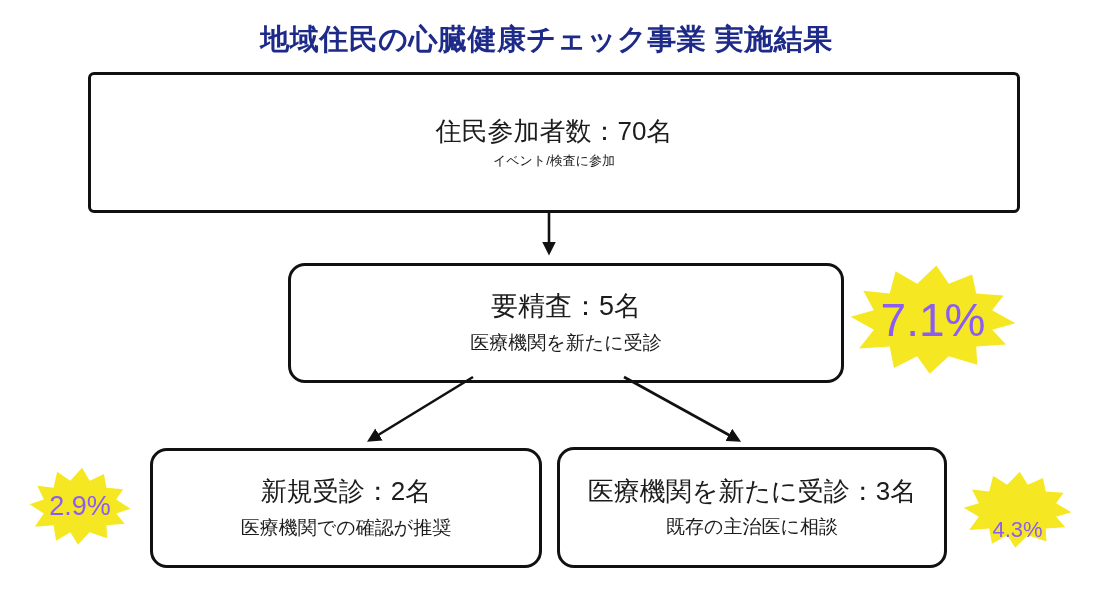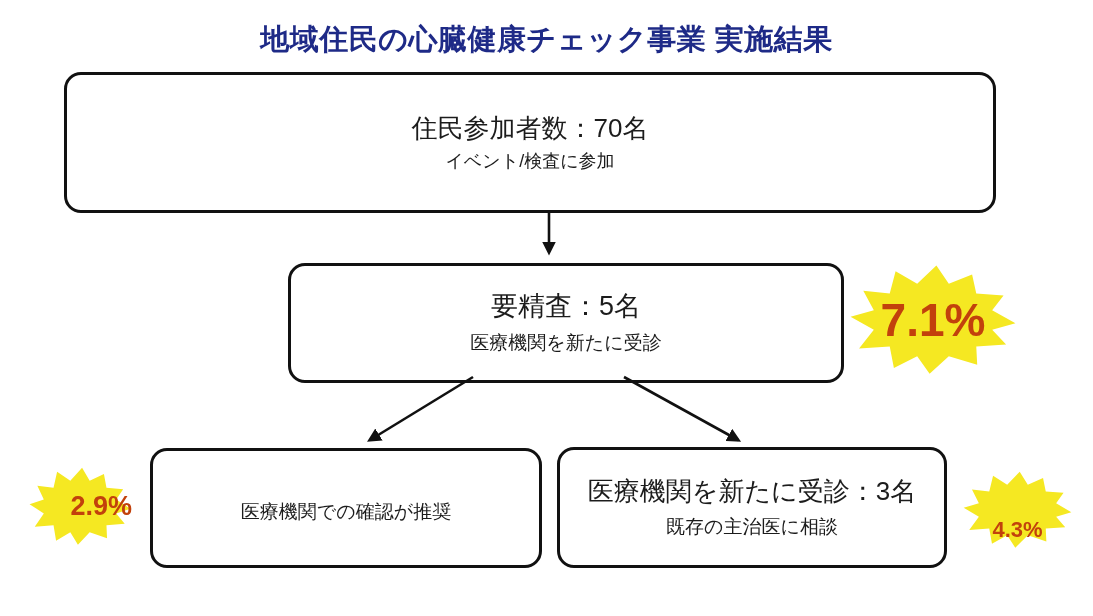--- a/index.html
+++ b/index.html
@@ -11,38 +11,38 @@
     position:absolute; top:20px; left:0; width:100%;
     text-align:center; font-size:29px; font-weight:bold; color:#1e2a87;
     letter-spacing:0.5px;
   }
   .node {
     position:absolute; border:3px solid #111111; border-radius:17px;
     background:#ffffff; box-sizing:border-box;
     display:flex; flex-direction:column; align-items:center; justify-content:center;
     text-align:center; color:#1c1c1c;
   }
-  .node-top   { left:64px;  top:72px;  width:932px; height:141px; }
+  .node-top   { left:88px;  top:72px;  width:932px; height:141px;border-radius:6px; }
   .node-mid   { left:272px; top:263px; width:556px; height:120px;margin-left:16px; }
   .node-left  { left:150px; top:448px; width:392px; height:120px; }
   .node-right { left:557px; top:447px; width:390px; height:121px; }
   .node-main  { font-size:26px; line-height:1.25; }
   .node-mid .node-main { font-size:27px; }
-  .node-sub   { font-size:18px; margin-top:4px; }
+  .node-sub   { font-size:13px; margin-top:4px; }
   .node-mid .node-sub, .node-left .node-sub, .node-right .node-sub { font-size:19px; margin-top:7px; }
   .arrows {
     position:absolute; left:0; top:0; width:1093px; height:616px;
     pointer-events:none;
   }
   .burst { position:absolute; display:flex; align-items:center; justify-content:center; }
   .burst-shape { position:absolute; left:0; top:0; width:100%; height:100%; }
-  .burst-text { position:relative; font-weight:700; color:#c2410c; }
+  .burst-text { position:relative; font-weight:400; color:#8b5cf6; }
   .burst-mid   { left:848px; top:263px; width:170px; height:114px; }
   .burst-mid .burst-text { font-size:46px; }
-  .burst-left  { left:28px;  top:466px; width:104px; height:81px;justify-content:flex-end; }
+  .burst-left  { left:28px;  top:466px; width:104px; height:81px; }
   .burst-left .burst-text { font-size:27px; }
   .burst-right { left:962px; top:470px; width:111px; height:80px; }
   .burst-right .burst-text { font-size:22px;margin-top:40px; }
 </style>
 </head>
 <body>
 
 <div class="stage">
 
   <div class="title">地域住民の心臓健康チェック事業 実施結果</div>
@@ -51,20 +51,21 @@
     <div class="node-main">住民参加者数：70名</div>
     <div class="node-sub">イベント/検査に参加</div>
   </div>
 
   <div class="node node-mid">
     <div class="node-main">要精査：5名</div>
     <div class="node-sub">医療機関を新たに受診</div>
   </div>
 
   <div class="node node-left">
+    <div class="node-main">新規受診：2名</div>
     <div class="node-sub">医療機関での確認が推奨</div>
   </div>
 
   <div class="node node-right">
     <div class="node-main">医療機関を新たに受診：3名</div>
     <div class="node-sub">既存の主治医に相談</div>
   </div>
 
   <svg class="arrows" xmlns="http://www.w3.org/2000/svg">
     <defs>

